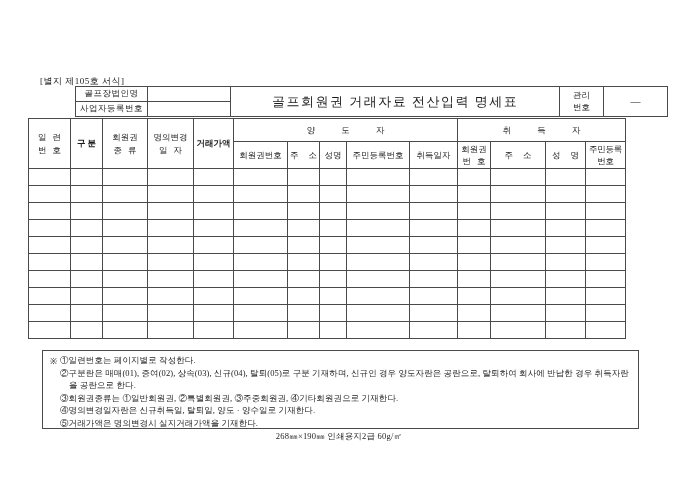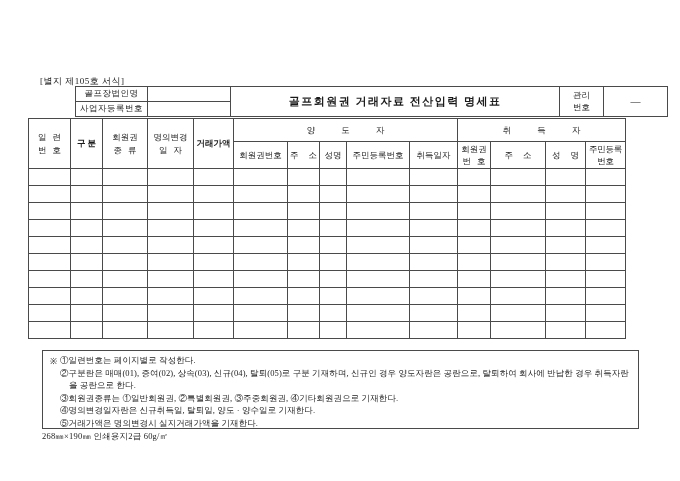--- a/index.html
+++ b/index.html
@@ -31,22 +31,22 @@
     position: absolute;
     left: 47px;
     top: 86px;
     width: 592px;
     margin-left: 28px;
   }
   .info-box td, .info-box th { height: 15px; text-align: center; vertical-align: middle; }
   .info-label { font-size: 8.5px; letter-spacing: 0.5px; }
   .info-value { background: #fff; }
   .doc-title {
-    font-size: 11px;
-    font-weight: bold;
+    font-size: 13px;
+    font-weight: normal;
     letter-spacing: 1.5px;
     text-align: center;
     vertical-align: middle;
   }
   .manage-label {
     font-size: 8.5px;
     white-space: pre-line;
     line-height: 1.35;
     text-align: center;
     vertical-align: middle;
@@ -88,21 +88,21 @@
     color: #222;
   }
   .notes-marker { position: absolute; left: 7px; top: 4px; }
   .note { padding-left: 19px; text-indent: -9px; letter-spacing: 0.1px; }
 
   .paper-spec {
     position: absolute;
     left: 42px;
     top: 431px;
     width: 594px;
-    text-align: left;
+    text-align: center;
     font-size: 8.5px;
     color: #222;
     letter-spacing: 0.2px;
   }
 </style>
 </head>
 <body>
 
 <div class="page">
 

